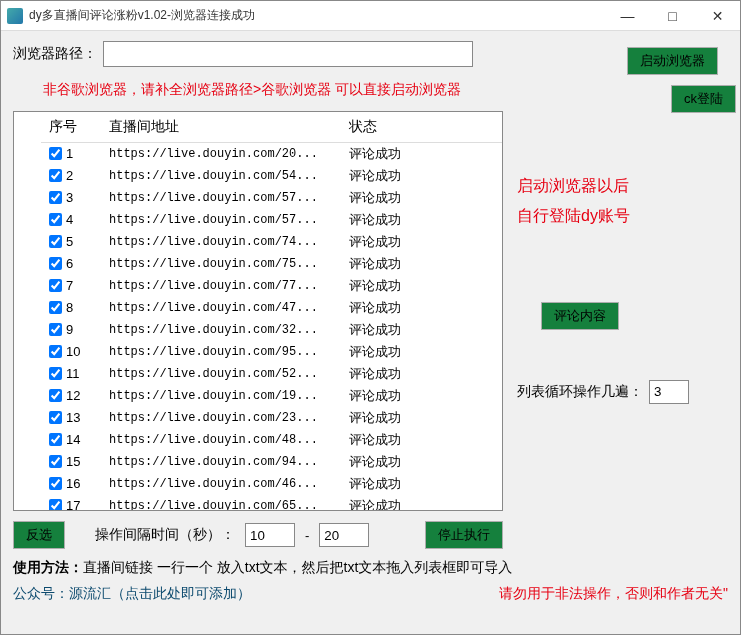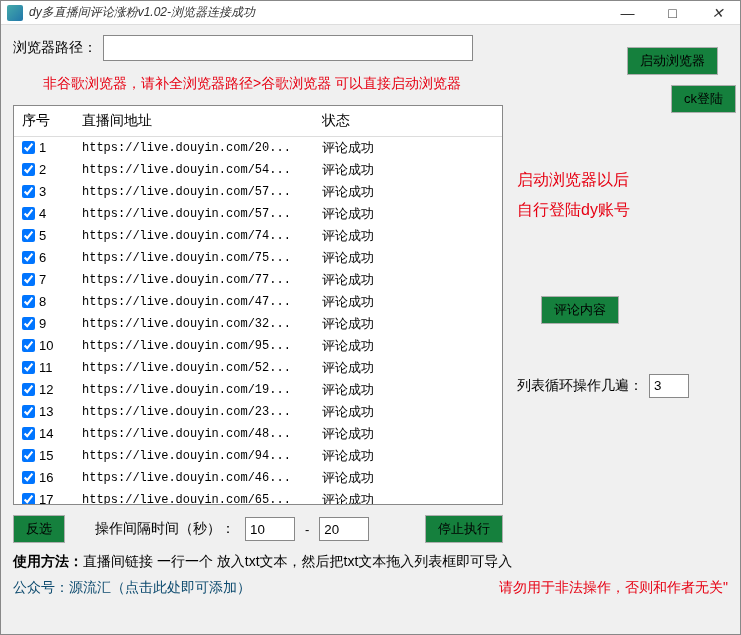--- a/index.html
+++ b/index.html
@@ -1,33 +1,33 @@
 <!DOCTYPE html>
 <html><head>
 <meta charset="utf-8">
 <style>
 * { box-sizing: border-box; margin: 0; padding: 0; }
 body { font-family: "Microsoft YaHei", "SimSun", sans-serif; font-size: 13px; background: #fff; }
 .window { width: 741px; height: 635px; border: 1px solid #888; background: #f0f0f0; position: relative; }
-.titlebar { height: 24px; background: #fff; display: flex; align-items: center; border-bottom: 1px solid #ddd; font-style: italic; }
+.titlebar { height: 30px; background: #fff; display: flex; align-items: center; border-bottom: 1px solid #ddd; }
 .titlebar-icon { width: 16px; height: 16px; margin: 0 6px; background: linear-gradient(135deg,#4aa,#27a); border-radius: 2px; }
 .titlebar-text { flex: 1; font-size: 12px; color: #333; }
 .titlebar-btns { display: flex; }
 .titlebar-btn { width: 45px; height: 30px; display: flex; align-items: center; justify-content: center; color: #333; font-size: 14px; }
 .content { padding: 10px 12px; }
 .row { display: flex; align-items: center; margin-bottom: 14px; }
 .label { font-size: 14px; color: #000; }
 .path-input { flex: 0 0 370px; height: 26px; border: 1px solid #888; background: #fff; margin-left: 6px; padding: 0 4px; }
 .btn { background: #15803d; border: 1px solid #adadad; padding: 4px 12px; font-size: 13px; cursor: pointer; font-family: inherit; }
 .hint-red { color: #e60012; font-size: 14px; }
 .main-area { display: flex; gap: 14px; }
 .left-col { flex: 0 0 490px; }
 .right-col { flex: 1; padding-top: 60px; }
 .table-wrap { border: 1px solid #888; background: #fff; height: 400px; overflow: auto; }
-table { width: 100%; border-collapse: collapse; font-size: 13px; }
+table { width: 100%; border-collapse: collapse; font-size: 13px; margin-left: 27px; }
 th { text-align: left; font-weight: normal; padding: 6px 8px; border-bottom: 1px solid #ddd; background: #fff; font-size: 14px; }
 th:first-child { width: 60px; }
 th:nth-child(2) { width: 240px; }
 td { padding: 2px 8px; font-size: 13px; white-space: nowrap; }
 td.url { font-family: "Courier New", monospace; font-size: 12px; }
 .chk { display: inline-flex; align-items: center; gap: 4px; }
 .chk input { width: 13px; height: 13px; }
 .below-table { display: flex; align-items: center; gap: 10px; margin-top: 10px; }
 .num-input { width: 50px; height: 24px; border: 1px solid #888; text-align: left; padding: 0 4px; }
 .right-hint { color: #e60012; font-size: 16px; line-height: 1.9; }

